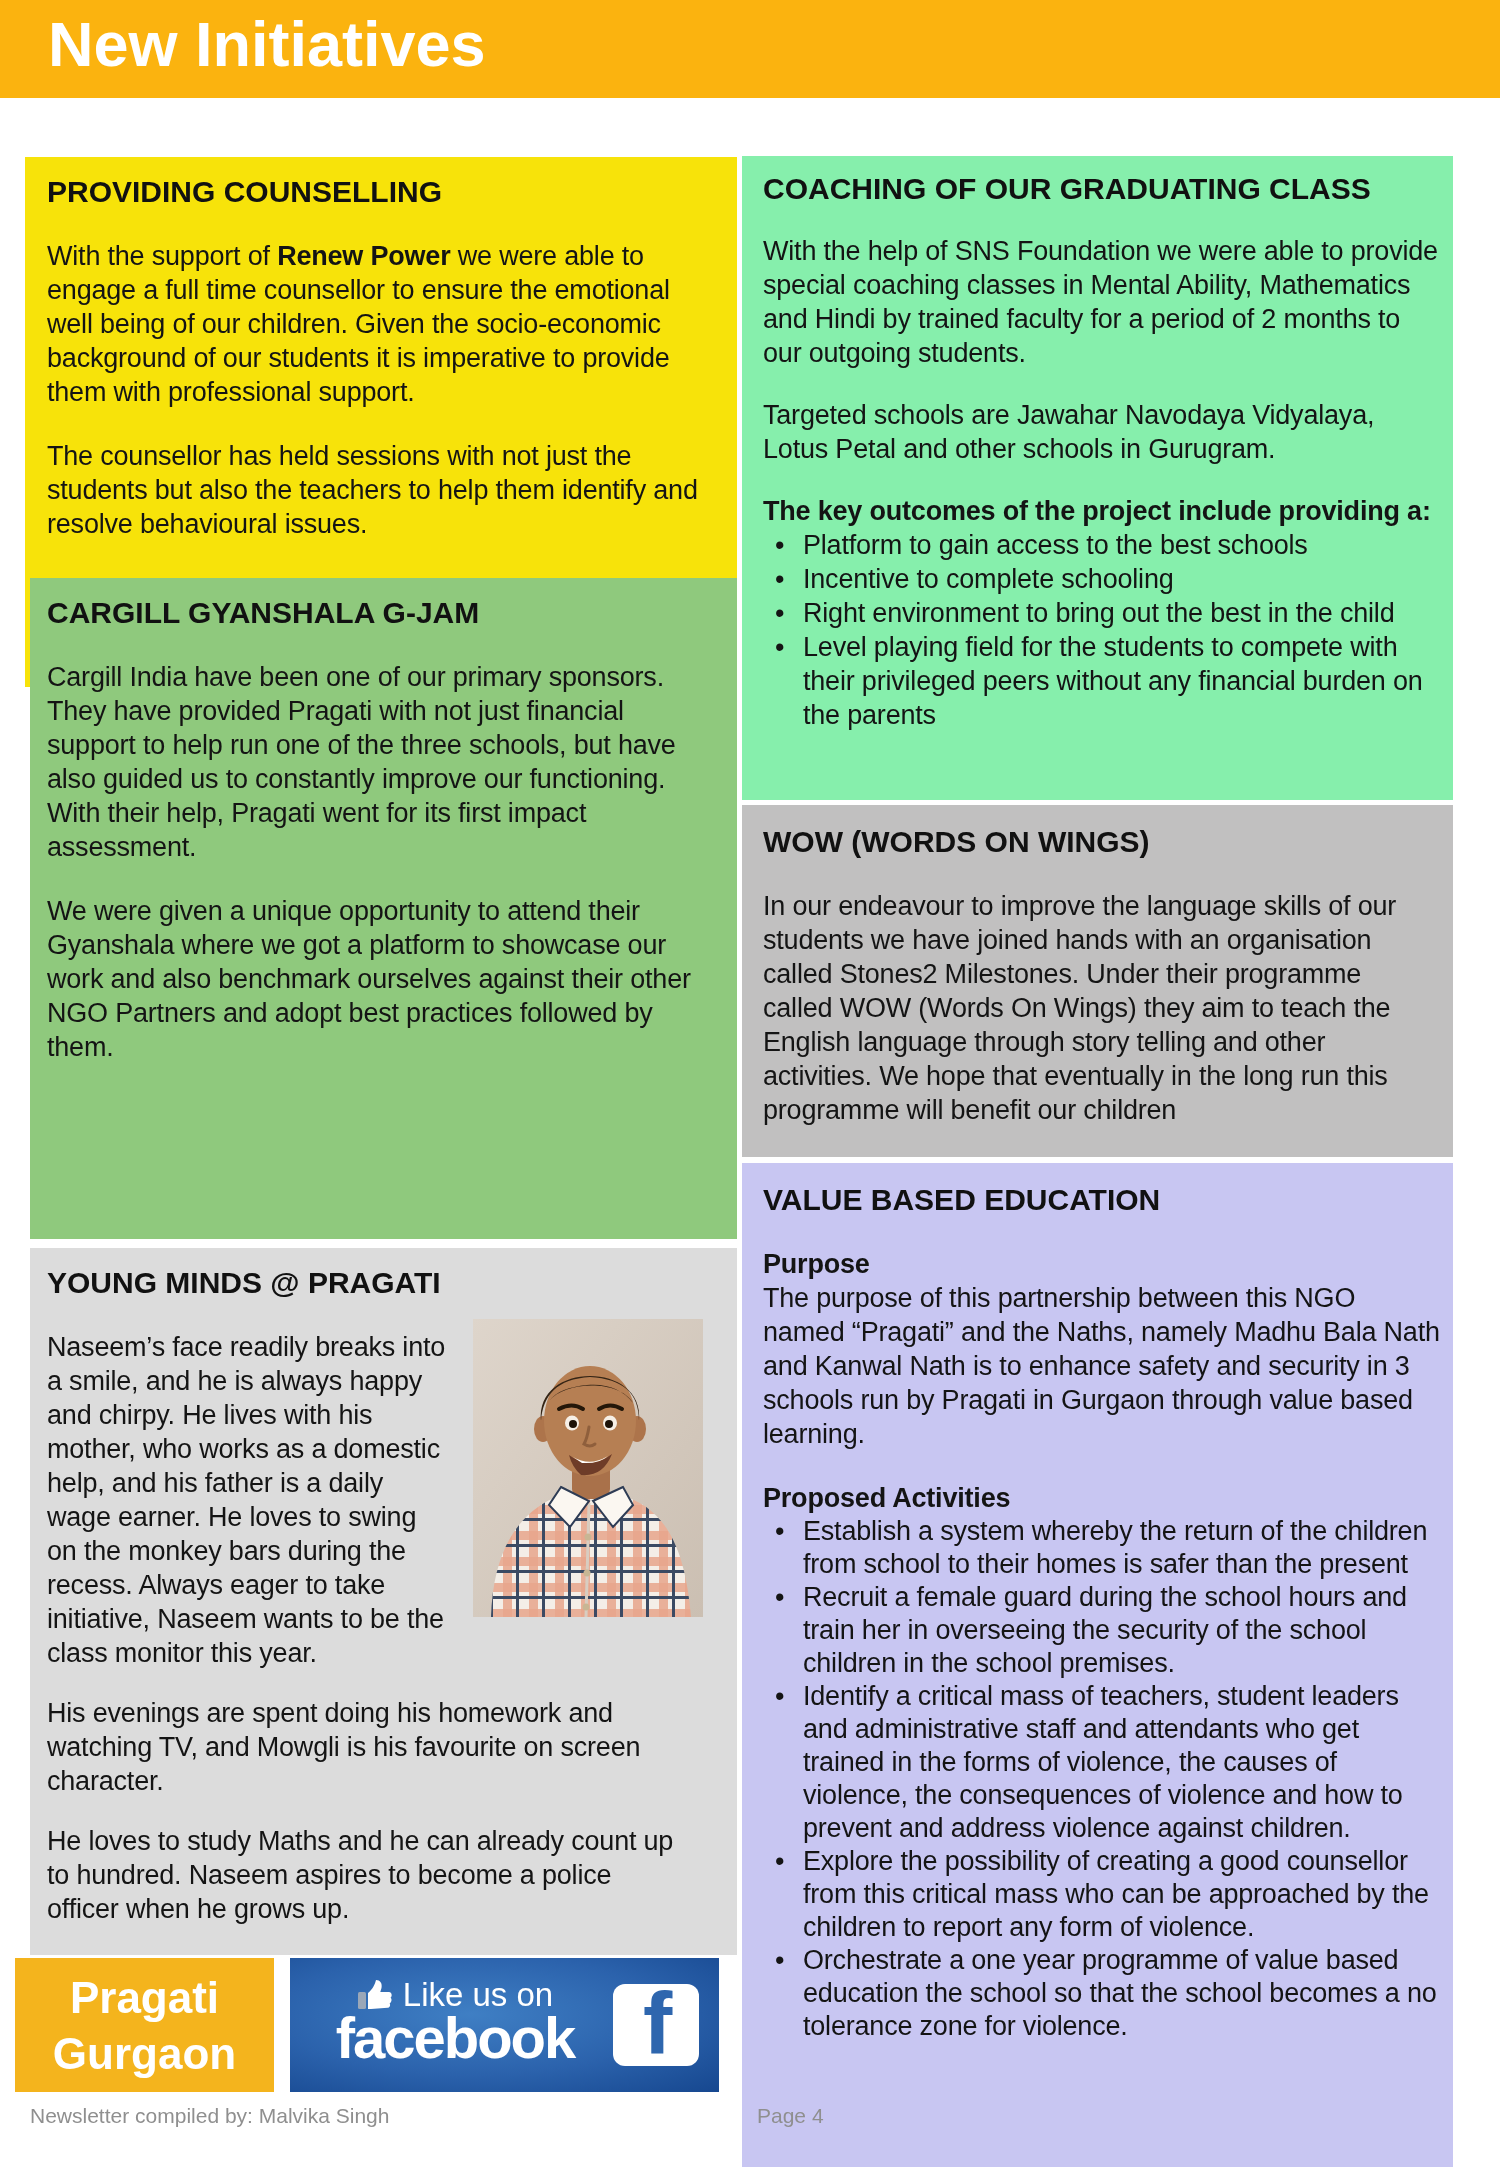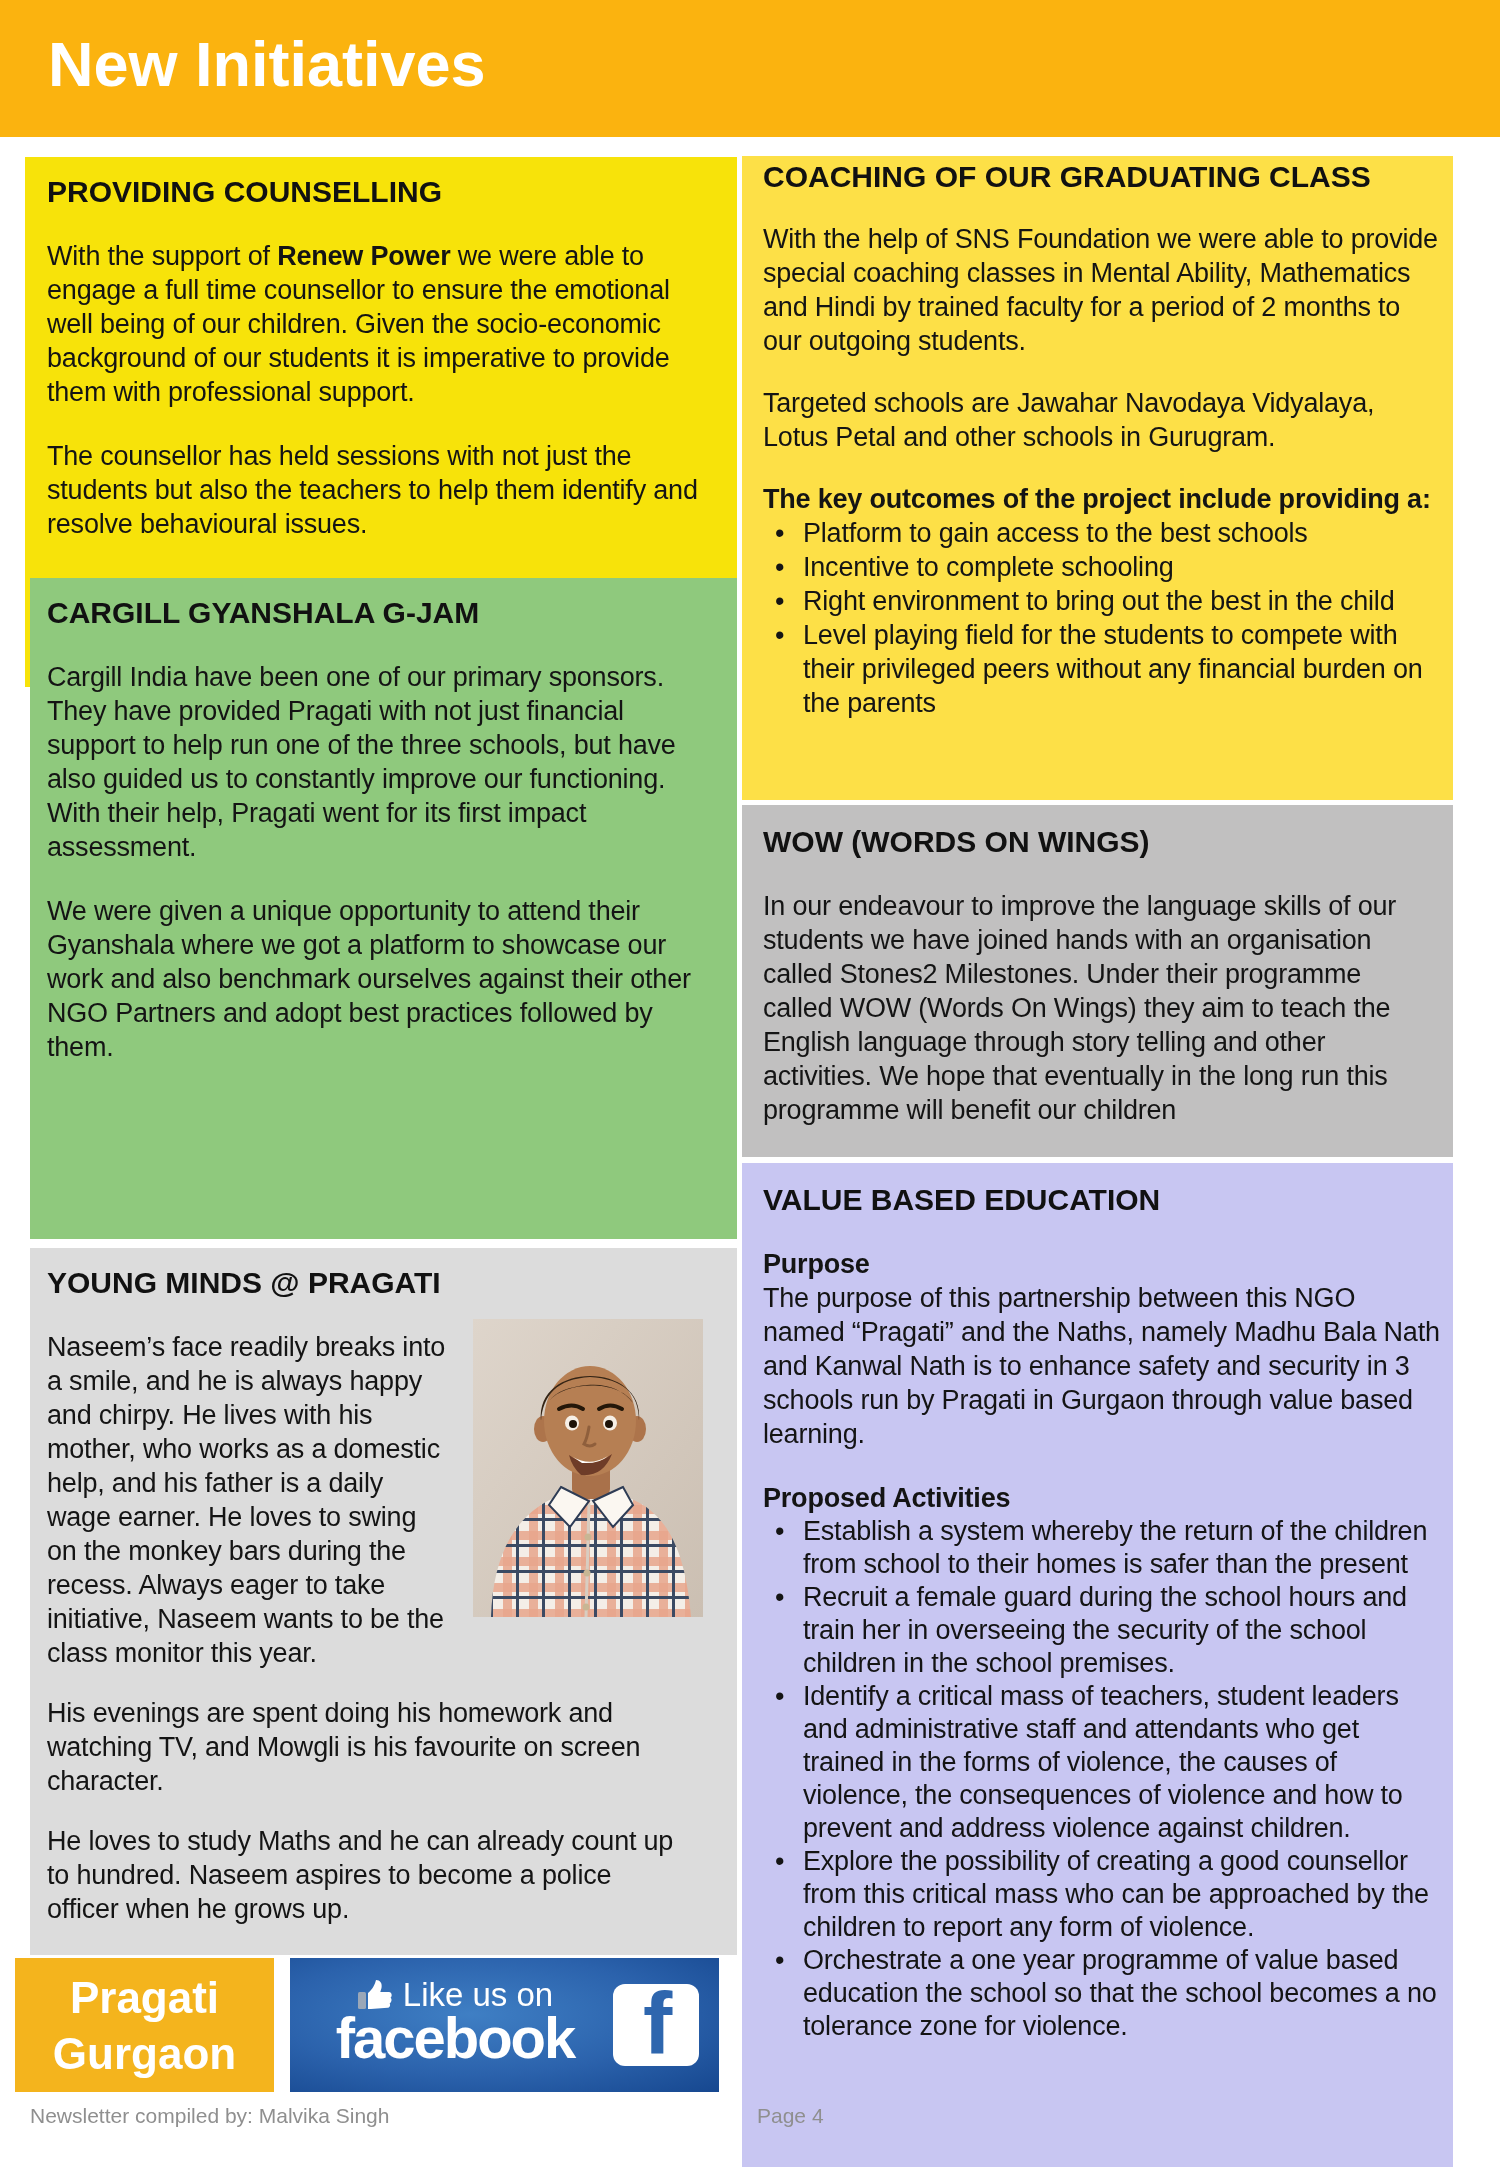--- a/index.html
+++ b/index.html
@@ -2,21 +2,21 @@
 <html><head>
 <meta charset="utf-8">
 <style>
   html,body{margin:0;padding:0;}
   body{
     width:1500px;height:2167px;position:relative;background:#ffffff;
     font-family:"Liberation Sans","DejaVu Sans",sans-serif;color:#141414;
     overflow:hidden;
   }
   .masthead{
-    position:absolute;left:0;top:0;width:1500px;height:137px;
+    position:absolute;left:0;top:0;width:1500px;height:98px;
     background:#FBB30F;display:flex;align-items:center;
   }
   .masthead h1{
     margin:0 0 10px 48px;font-size:63px;font-weight:bold;color:#ffffff;letter-spacing:0;
   }
   .box{position:absolute;box-sizing:border-box;overflow:hidden;}
   .box h2{font-size:30px;font-weight:bold;margin:0 0 30px 0;color:#111;}
   .box p{font-size:27px;line-height:34px;letter-spacing:-0.2px;margin:0 0 30px 0;}
   .b{font-weight:bold;}
   .label{font-weight:bold;letter-spacing:-0.3px;}
@@ -24,21 +24,21 @@
 
   #sliver{position:absolute;left:25px;top:157px;width:5px;height:530px;background:#F7E30A;}
   #sec-counselling{left:30px;top:157px;width:707px;height:421px;background:#F7E30A;padding:18px 20px 0 17px;}
   #sec-cargill{left:30px;top:578px;width:707px;height:661px;background:#8FC97D;padding:18px 20px 0 17px;}
   #sec-young{left:30px;top:1248px;width:707px;height:707px;background:#DCDCDC;padding:18px 32px 0 17px;}
   #sec-young p{margin-bottom:26px;}
   #sec-young .p-narrow{width:400px;}
   #sec-young .p-wide{width:630px;}
   .photo{position:absolute;left:443px;top:71px;width:230px;height:298px;}
 
-  #sec-coaching{left:742px;top:156px;width:711px;height:644px;background:#fde047;padding:4px 14px 0 21px;}
+  #sec-coaching{left:742px;top:156px;width:711px;height:644px;background:#86efac;padding:16px 14px 0 21px;}
   #sec-coaching h2,#sec-coaching p{margin-bottom:28px;}
   #sec-wow{left:742px;top:805px;width:711px;height:352px;background:#C1C0C0;padding:20px 20px 12px 21px;}
   #sec-value{left:742px;top:1163px;width:711px;height:1057px;background:#C8C6F2;padding:20px 12px 0 21px;}
 
   ul.bullets{list-style:none;margin:0;padding:0;font-size:27px;line-height:34px;letter-spacing:-0.2px;}
   ul.bullets li{position:relative;padding-left:40px;}
   ul.bullets li::before{content:"\2022";position:absolute;left:12px;}
   #sec-value ul.bullets{line-height:33px;}
 
   .banner-pragati{

